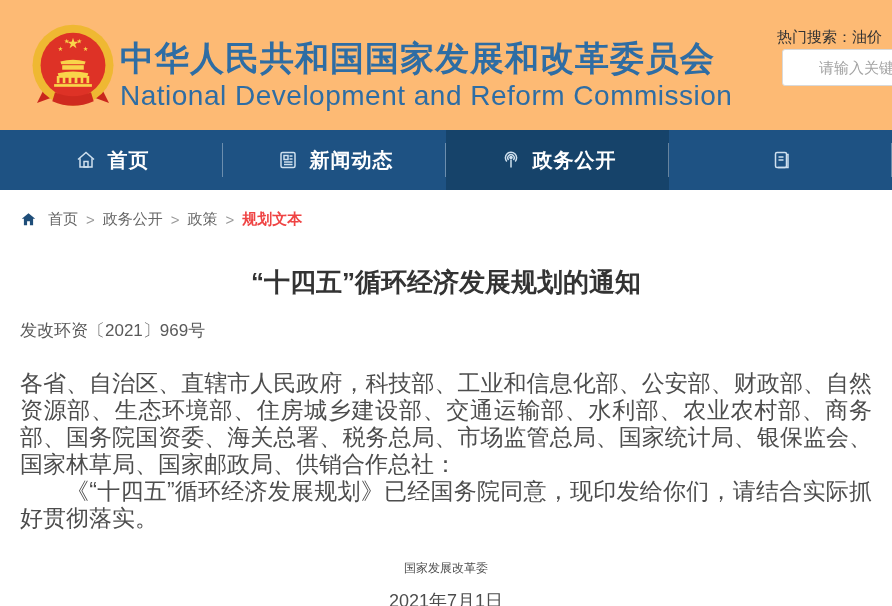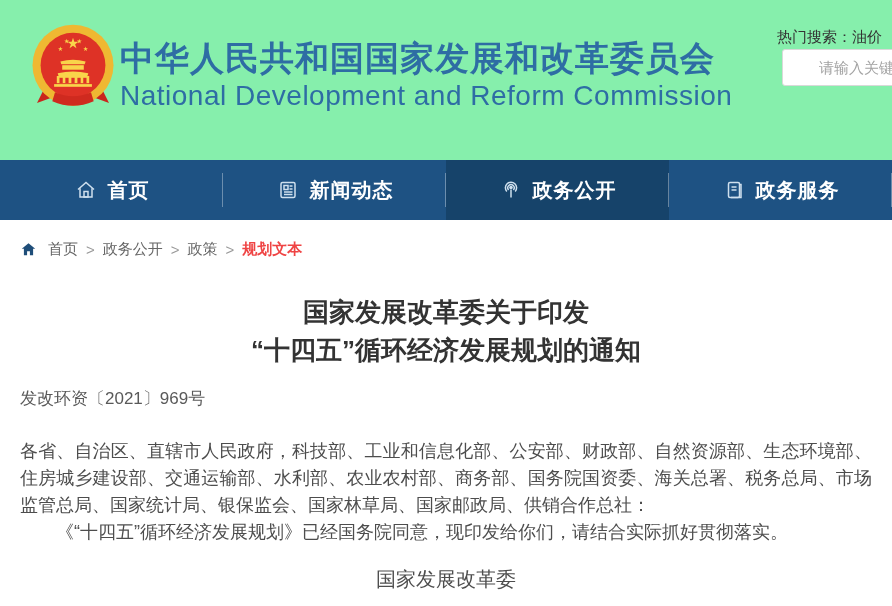--- a/index.html
+++ b/index.html
@@ -1,20 +1,20 @@
 <!DOCTYPE html>
 <html><head>
 <meta charset="utf-8">
 <style>
   * { margin:0; padding:0; box-sizing:border-box; }
   html,body { width:892px; height:606px; overflow:hidden; background:#fff;
     font-family:"Liberation Sans","DejaVu Sans",sans-serif; }
 
   
-  .header { position:relative; height:160px; background:#86efac; }
+  .header { position:relative; height:130px; background:#fdba74; }
   .emblem { position:absolute; left:28px; top:22px; width:90px; height:92px; }
   .title-block { position:absolute; left:120px; top:38px; }
   .title-cn { font-size:34px; font-weight:bold; color:#2e6da4; letter-spacing:1px; line-height:40px; }
   .title-en { font-size:28px; font-weight:400; color:#2e6da4; letter-spacing:0.5px; margin-top:2px; }
   .hot-search { position:absolute; left:777px; top:28px; font-size:15px; color:#333; white-space:nowrap; }
   .search-input { position:absolute; left:782px; top:49px; width:150px; height:37px;
     border:1px solid #d9d9d9; border-radius:3px; padding-left:36px; font-size:15px; color:#333;
     outline:none; font-family:inherit; }
   .search-input::placeholder { color:#a3a3a3; }
 
@@ -35,23 +35,23 @@
   .crumb-home-icon { width:18px; height:17px; display:inline-flex; margin-right:2px; }
   .crumb-sep { color:#999; }
   .crumb { color:#666; cursor:pointer; }
   .crumb-current { color:#ef4444; font-weight:bold; }
 
   
   .article { padding:0 20px; }
   .doc-title { text-align:center; font-size:26px; font-weight:bold; color:#333;
     line-height:38px; margin-top:34px; }
   .doc-number { font-size:17px; color:#595959; margin-top:18px; }
-  .doc-body { margin-top:28px; font-size:18px; color:#4d4d4d; line-height:27px; text-align:justify; }
+  .doc-body { margin-top:28px; font-size:23px; color:#4d4d4d; line-height:27px; text-align:justify; }
   .doc-body p.indent { text-indent:2em; }
-  .signature { text-align:center; font-size:20px; color:#4d4d4d; margin-top:20px; }
+  .signature { text-align:center; font-size:12px; color:#4d4d4d; margin-top:28px; }
   .sig-date { text-align:center; font-size:18px; color:#4d4d4d; margin-top:12px; }
 </style>
 </head>
 <body>
 
 <div class="header">
 
   <span class="emblem">
     <svg viewBox="0 0 100 100">
       <path d="M20 70 L10 90 L32 82 Z" fill="#c9261d"></path>
@@ -132,42 +132,40 @@
 
   <div class="nav-item">
     <span class="nav-icon">
       <svg viewBox="0 0 24 24">
           <rect x="6.5" y="4.5" width="11" height="15" rx="1.5"></rect>
           <path d="M17.5 6.5 h1.5 v13 h-10" fill="none"></path>
           <line x1="9.5" y1="9" x2="14.5" y2="9"></line>
           <line x1="9.5" y1="12" x2="14.5" y2="12"></line>
         </svg>
     </span>
-    <span class="nav-label">政务服务</span>
   </div>
 </div>
 
 <div class="breadcrumb">
   <span class="crumb-home-icon">
     <svg viewBox="0 0 24 24">
         <path d="M12 3 L2.5 11 H5.5 V20 H10 V14.5 H14 V20 H18.5 V11 H21.5 Z" fill="#1f4e79"></path>
       </svg>
   </span>
   <span class="crumb">首页</span>
   <span class="crumb-sep">&gt;</span>
   <span class="crumb">政务公开</span>
   <span class="crumb-sep">&gt;</span>
   <span class="crumb">政策</span>
   <span class="crumb-sep">&gt;</span>
   <span class="crumb-current">规划文本</span>
 </div>
 
 <div class="article">
   <div class="doc-title">
-    <div>国家发展改革委关于印发</div>
     <div>“十四五”循环经济发展规划的通知</div>
   </div>
 
   <div class="doc-number">发改环资〔2021〕969号</div>
 
   <div class="doc-body">
     <p>各省、自治区、直辖市人民政府，科技部、工业和信息化部、公安部、财政部、自然资源部、生态环境部、住房城乡建设部、交通运输部、水利部、农业农村部、商务部、国务院国资委、海关总署、税务总局、市场监管总局、国家统计局、银保监会、国家林草局、国家邮政局、供销合作总社：</p>
     <p class="indent">《“十四五”循环经济发展规划》已经国务院同意，现印发给你们，请结合实际抓好贯彻落实。</p>
   </div>
 

